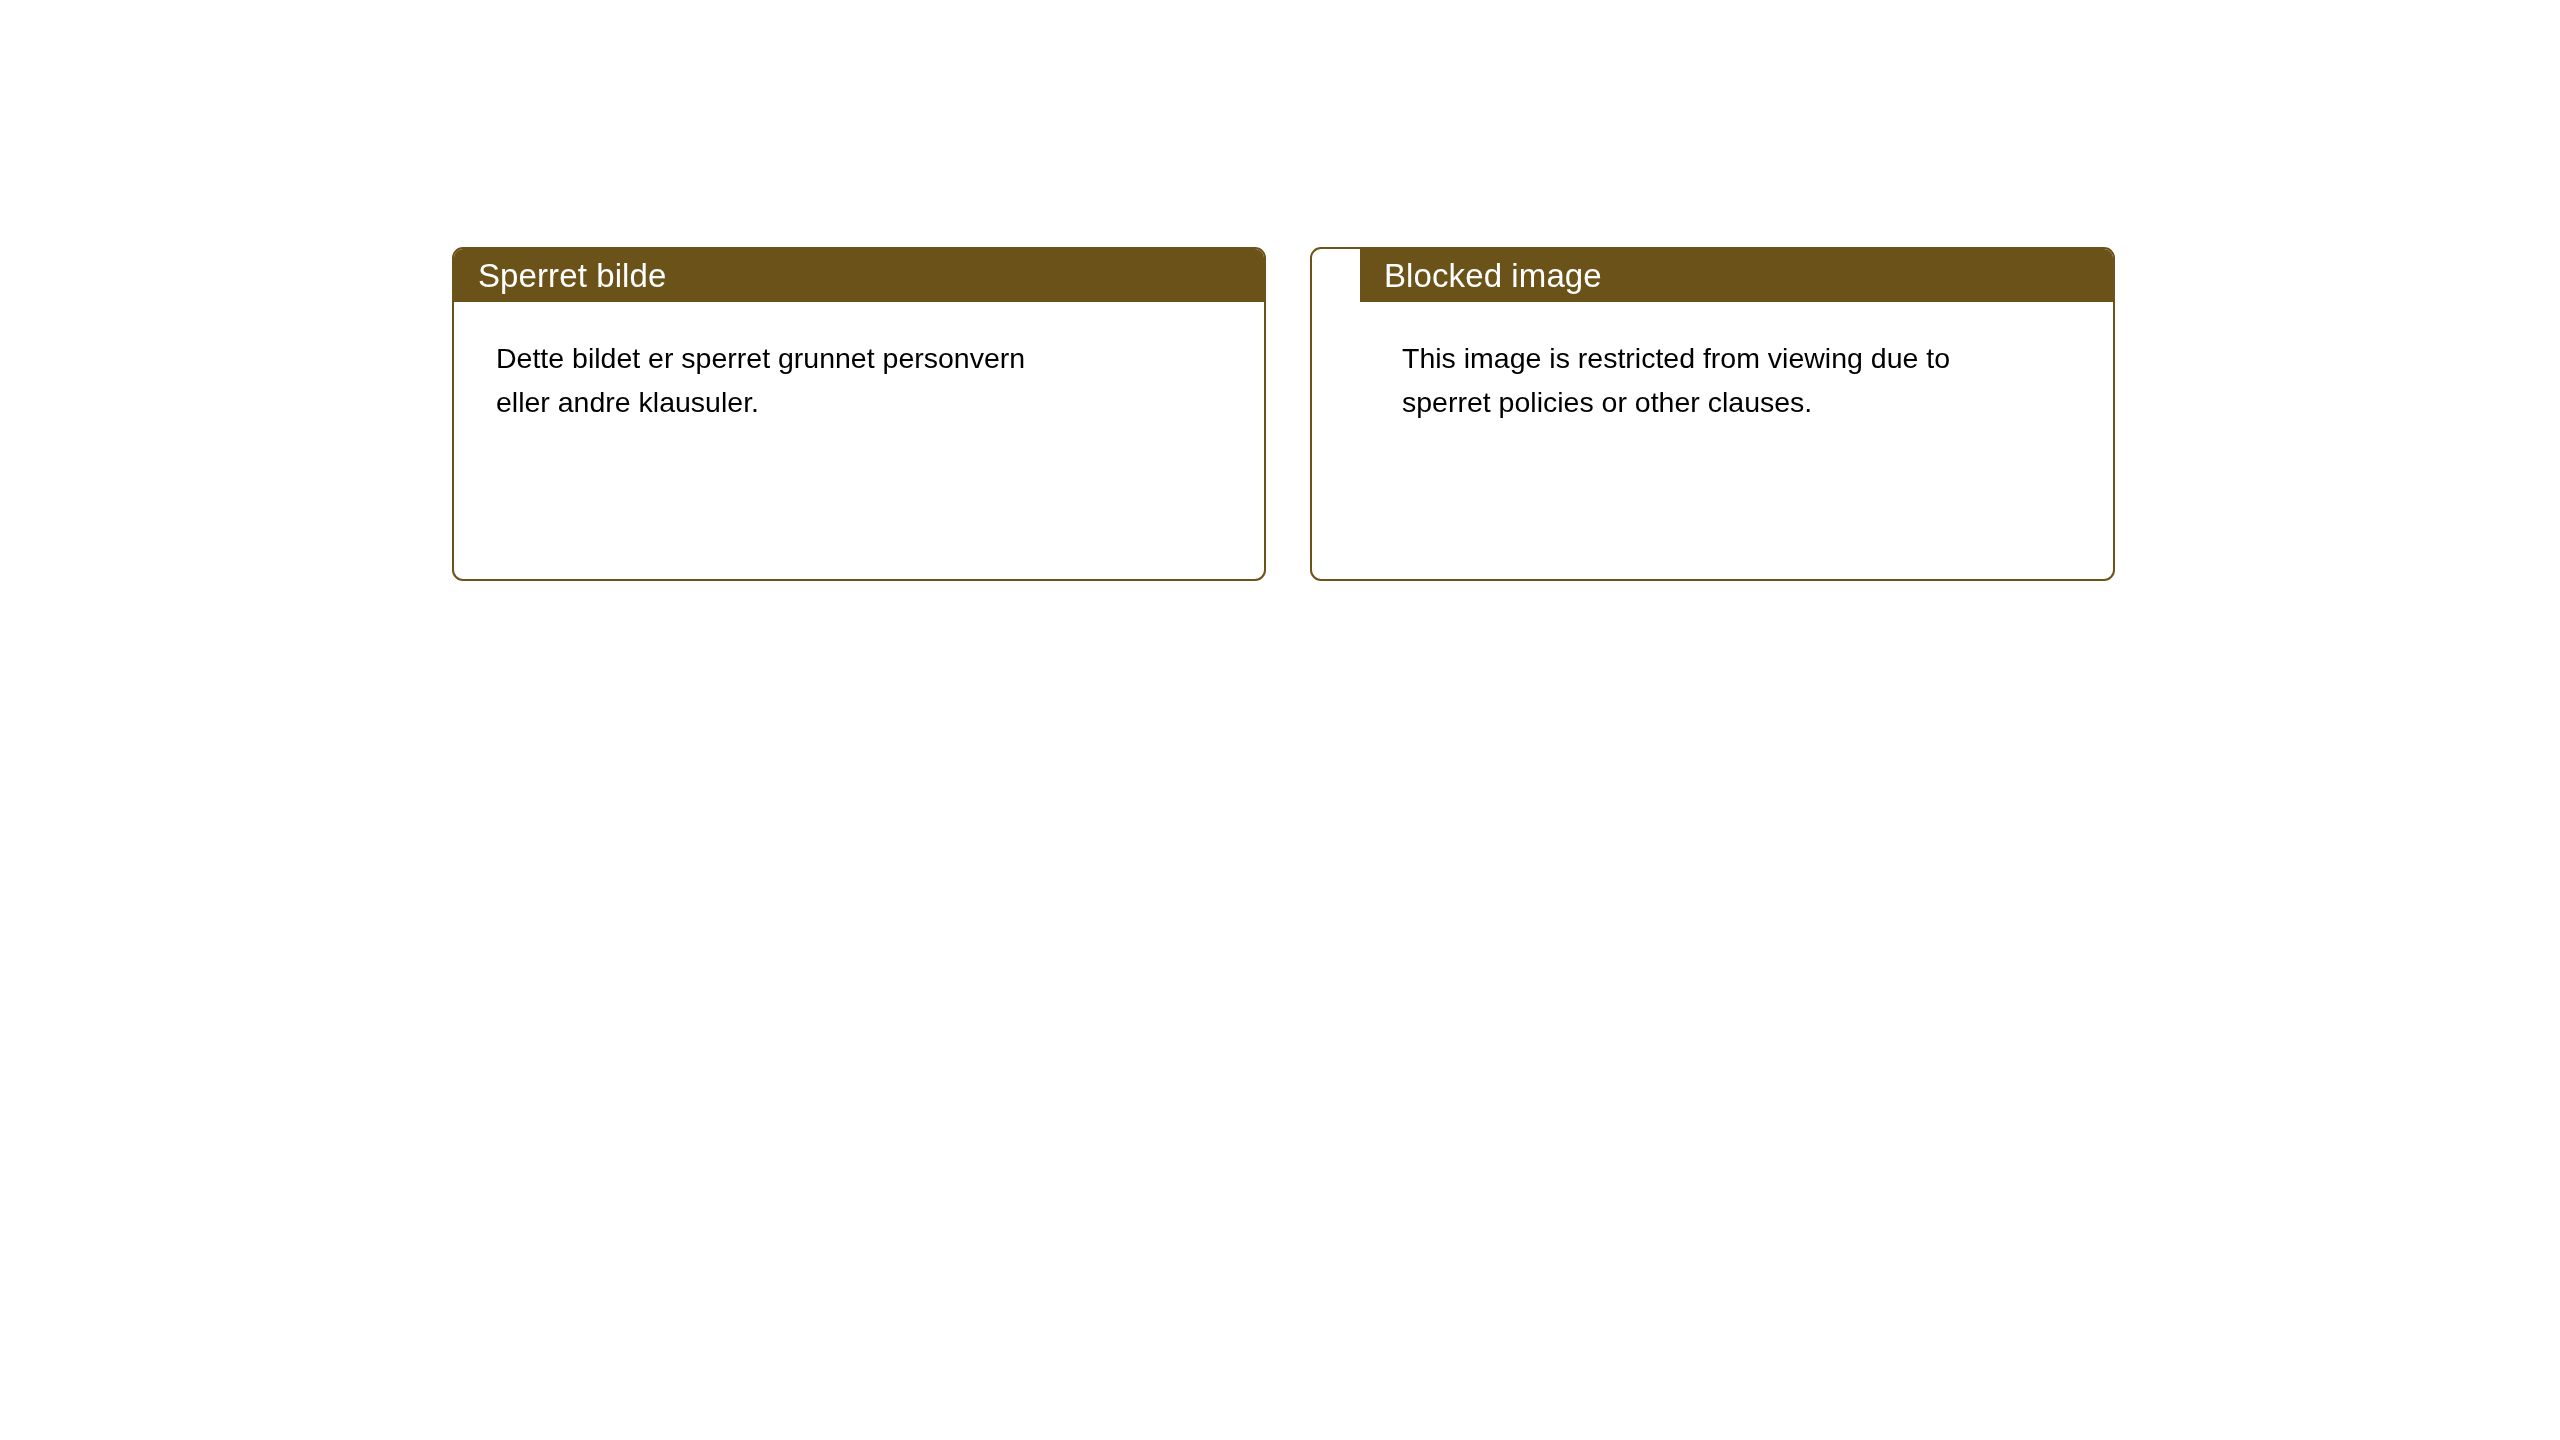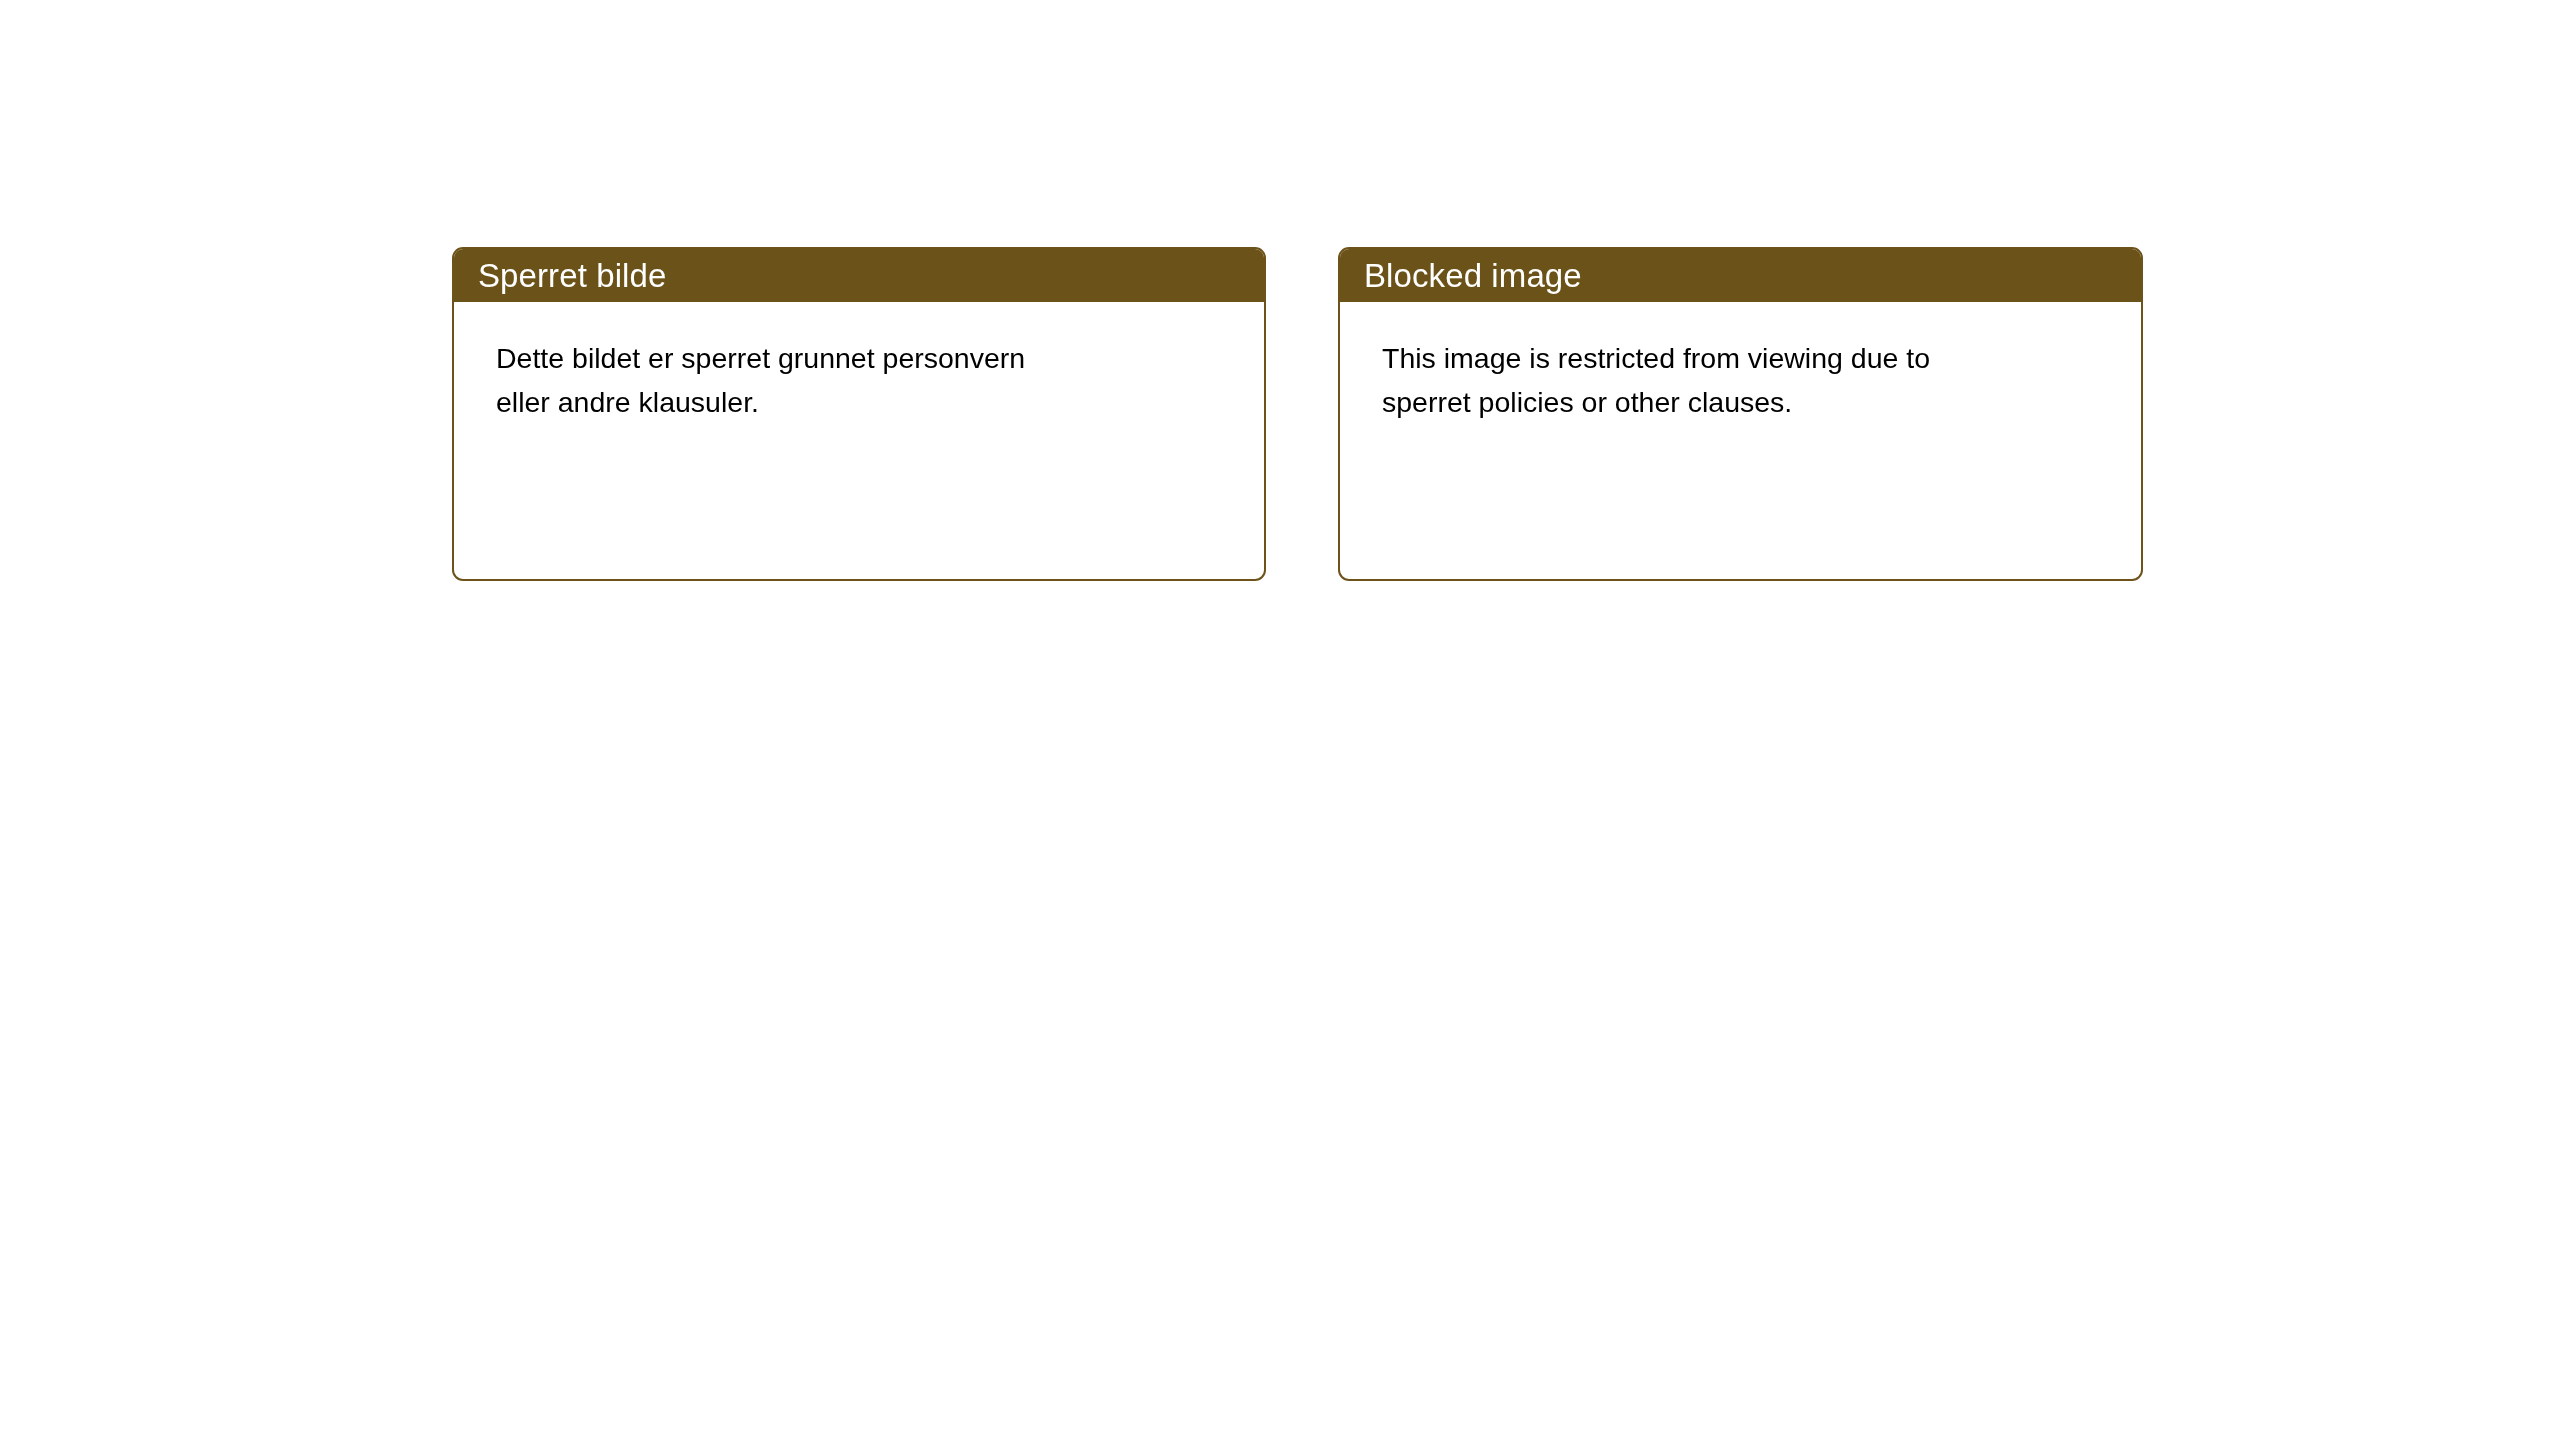--- a/index.html
+++ b/index.html
@@ -15,39 +15,40 @@
     font-family: "Liberation Sans", sans-serif;
     -webkit-font-smoothing: antialiased;
   }
 
   .cards-wrap {
     position: absolute;
     left: 452px;
     top: 247px;
     display: flex;
     align-items: flex-start;
-    gap: 72px;
+    gap: 44px;
   }
 
   .notice-card {
     box-sizing: border-box;
     background: #ffffff;
     border: 2px solid #6d531a;
     border-radius: 11px;
     overflow: hidden;
     height: 334px;
     display: flex;
     flex-direction: column;
   }
 
   .notice-card.card-no {
     width: 814px;
   }
   .notice-card.card-en {
     width: 805px;
+    padding-left: 48px;
   }
 
   .card-header {
     background: #6b5218;
     height: 53px;
     min-height: 53px;
     display: flex;
     align-items: center;
     padding: 0 0 0 24px;
     box-sizing: border-box;

